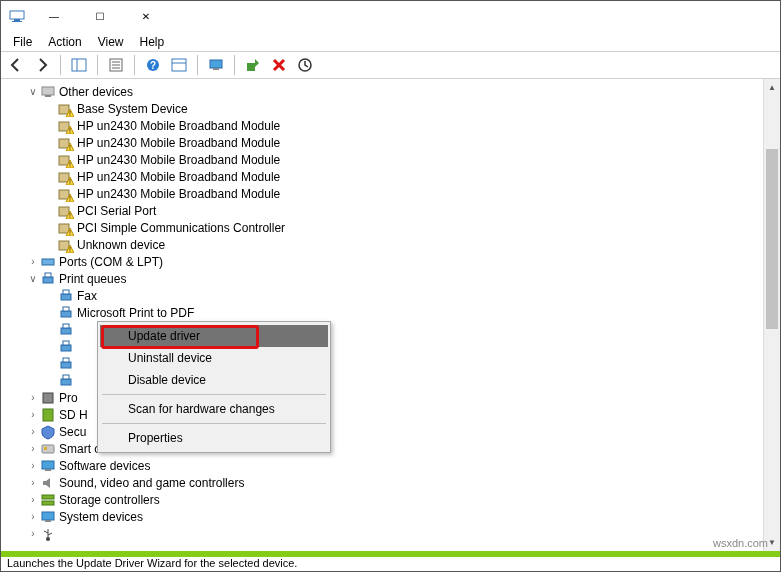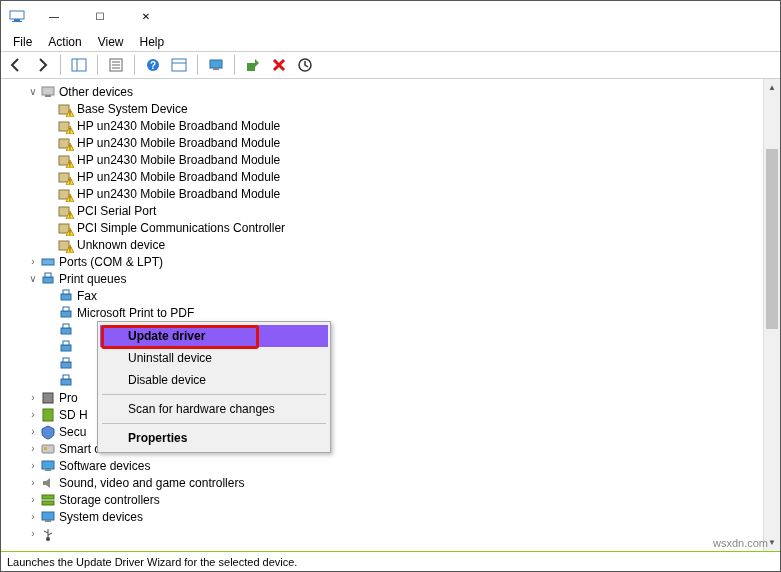--- a/index.html
+++ b/index.html
@@ -104,23 +104,22 @@
   .row .ind { display: inline-block; }
   .row .icn {
     width: 16px; height: 16px;
     display: inline-flex; align-items: center; justify-content: center;
     margin: 0 3px 0 1px;
     flex-shrink: 0;
   }
   .row .lbl {  }
   .statusbar {
     height: 20px;
-    border-top: 1px solid #84cc16;
+    border-top: 6px solid #84cc16;
     display: flex;
-    align-items: center;
     padding: 0 6px;
     font-size: 11px;
   }
   .watermark {
     position: absolute;
     right: 12px; bottom: 22px;
     font-size: 11px; color: #888;
   }
   .context-menu {
     position: absolute;
@@ -131,27 +130,26 @@
     box-shadow: 2px 2px 4px rgba(0,0,0,0.25);
     padding: 3px 2px;
     z-index: 10;
   }
   .ctx-item {
     padding: 4px 10px 4px 28px;
     font-size: 12px;
     position: relative;
   }
   .ctx-item.highlight {
-    background: #8b5cf6;
-    font-weight: bold;
+    background: #737373;
   }
   .ctx-sep {
     height: 1px; background: #c0c0c0; margin: 3px 2px;
   }
-  .ctx-item.bold { font-weight: bold; }
+  .ctx-item.bold { font-weight: normal; }
   .red-box {
     position: absolute;
     border: 3px solid #d11;
     border-radius: 3px;
     left: 100px; top: 324px;
     width: 158px; height: 24px;
     z-index: 20;
     pointer-events: none;
   }
   

